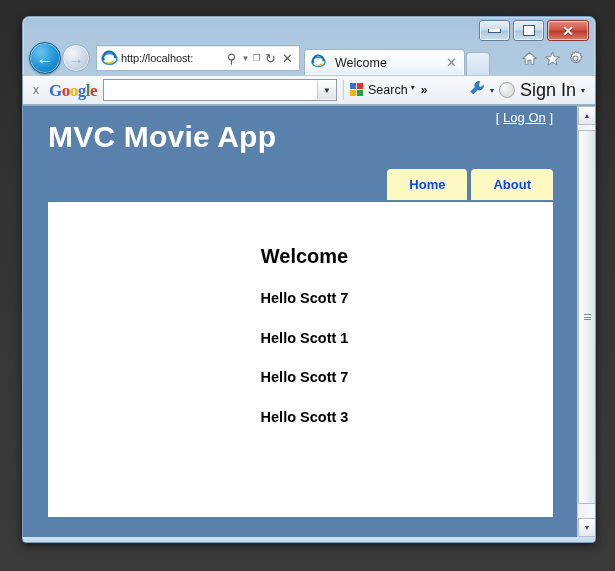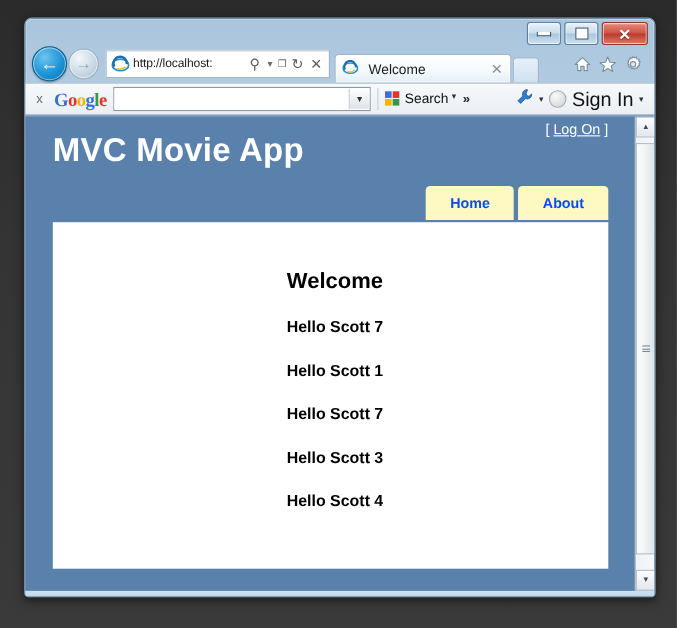--- a/index.html
+++ b/index.html
@@ -304,21 +304,20 @@
           <div class="mtab">Home</div>
           <div class="mtab">About</div>
         </div>
 
         <div id="maincontent">
           <div id="welcome">Welcome</div>
           <div class="hello">Hello Scott 7</div>
           <div class="hello">Hello Scott 1</div>
           <div class="hello">Hello Scott 7</div>
           <div class="hello">Hello Scott 3</div>
-          <div class="hello">Hello Scott 4</div>
         </div>
       </div>
 
       <div id="scroll">
         <div class="sbtn" id="sbup">
           <span>▲</span>
         </div>
         <div id="sthumb">
           <span class="grip">
               <i></i>

